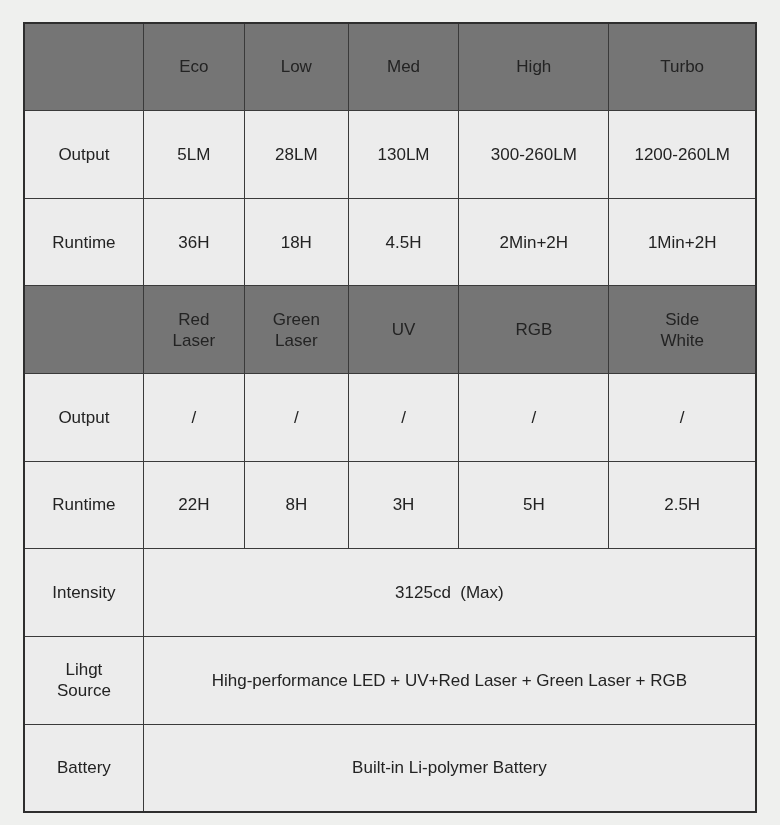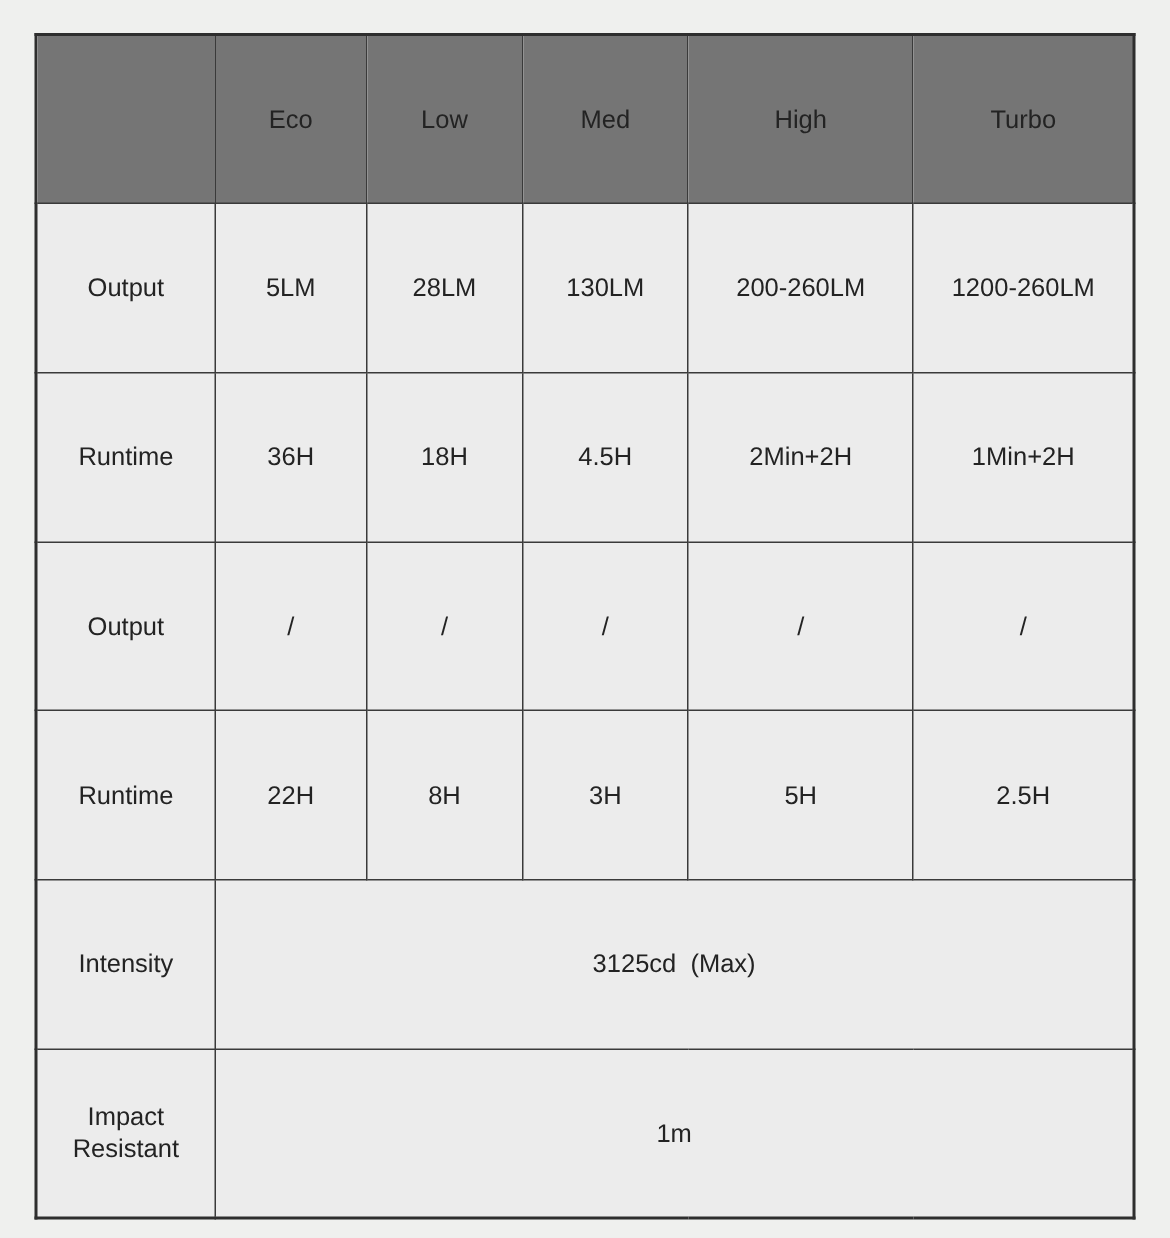--- a/index.html
+++ b/index.html
@@ -63,33 +63,44 @@
       <td class="dark">Med</td>
       <td class="dark">High</td>
       <td class="dark">Turbo</td>
     </tr>
 
     <tr>
       <td class="label">Output</td>
       <td>5LM</td>
       <td>28LM</td>
       <td>130LM</td>
-      <td>200-260LM</td>
+      <td>300-260LM</td>
       <td>1200-260LM</td>
     </tr>
 
     <tr>
       <td class="label">Runtime</td>
       <td>36H</td>
       <td>18H</td>
       <td>4.5H</td>
       <td>2Min+2H</td>
       <td>1Min+2H</td>
     </tr>
 
+    <tr>
+      <td class="dark"></td>
+      <td class="dark">Red
+Laser</td>
+      <td class="dark">Green
+Laser</td>
+      <td class="dark">UV</td>
+      <td class="dark">RGB</td>
+      <td class="dark">Side
+White</td>
+    </tr>
 
     <tr>
       <td class="label">Output</td>
       <td>/</td>
       <td>/</td>
       <td>/</td>
       <td>/</td>
       <td>/</td>
     </tr>
 
@@ -100,19 +111,23 @@
       <td>3H</td>
       <td>5H</td>
       <td>2.5H</td>
     </tr>
 
     <tr>
       <td class="label">Intensity</td>
       <td class="merged" colspan="5">3125cd  (Max)</td>
     </tr>
     <tr>
-      <td class="label">Impact
-Resistant</td>
-      <td class="merged" colspan="5">1m</td>
+      <td class="label">Lihgt
+Source</td>
+      <td class="merged" colspan="5">Hihg-performance LED + UV+Red Laser + Green Laser + RGB</td>
+    </tr>
+    <tr>
+      <td class="label">Battery</td>
+      <td class="merged" colspan="5">Built-in Li-polymer Battery</td>
     </tr>
   </tbody>
     </table>
 </div>
 
 </body></html>

